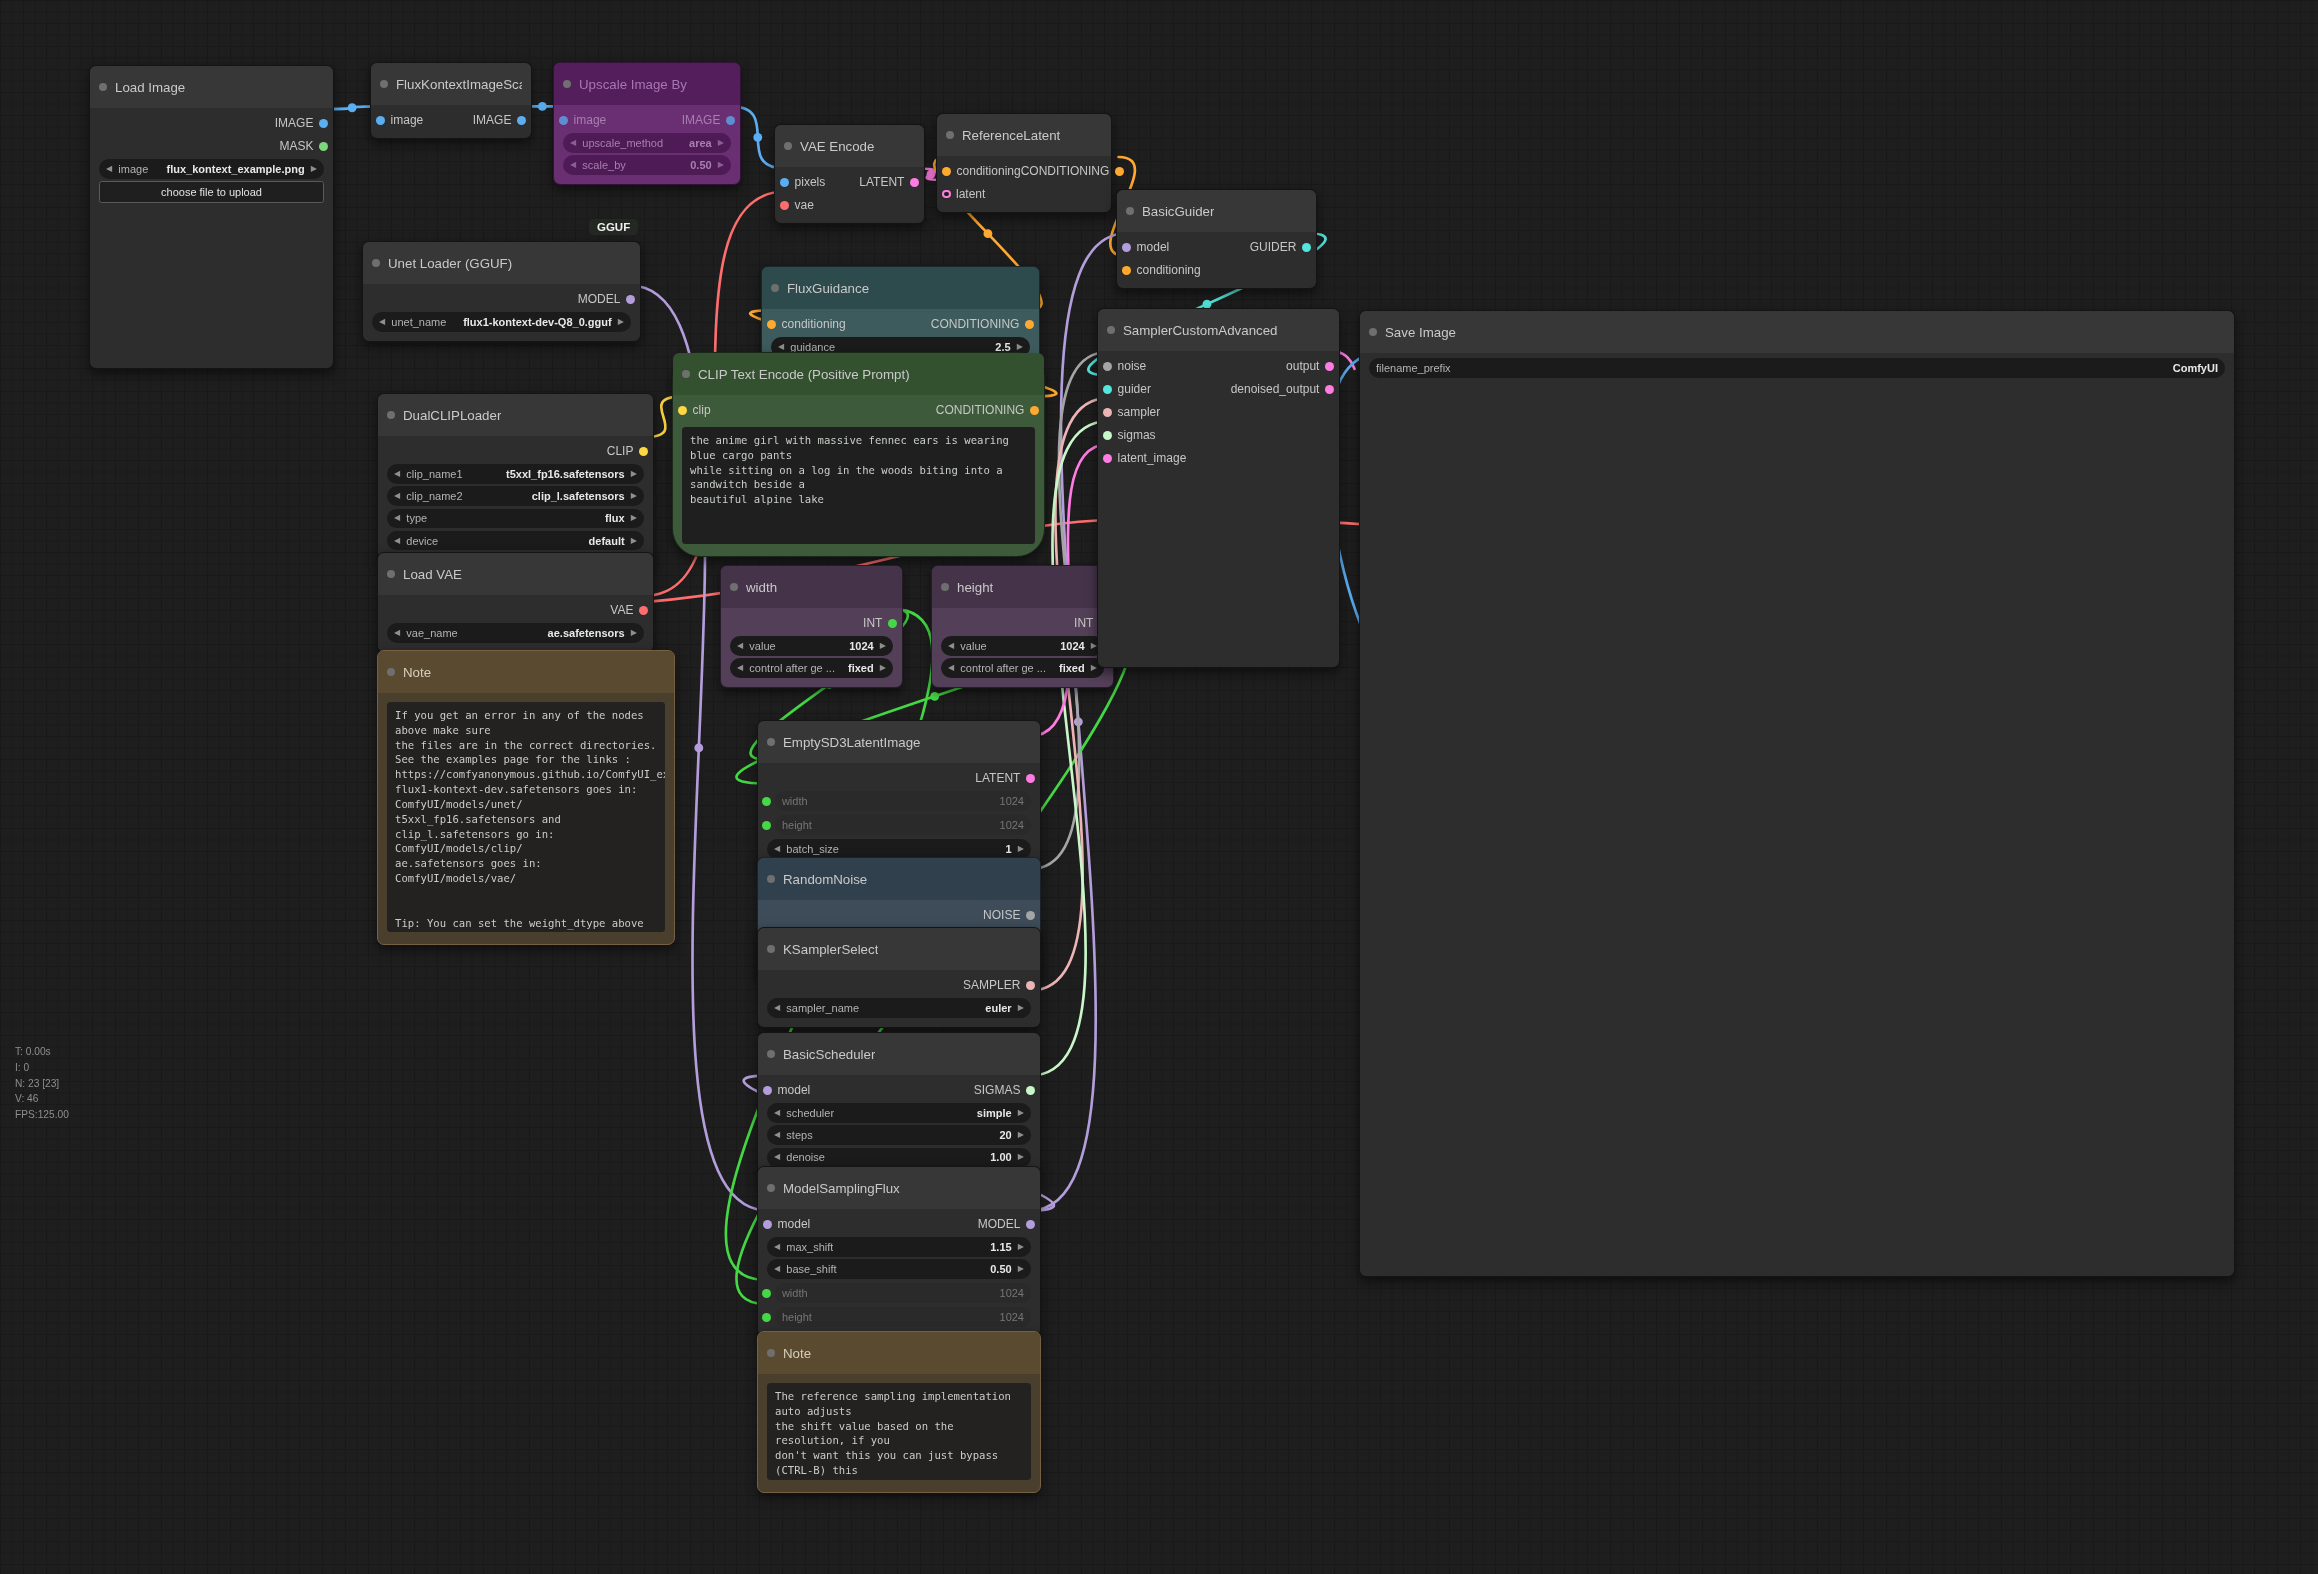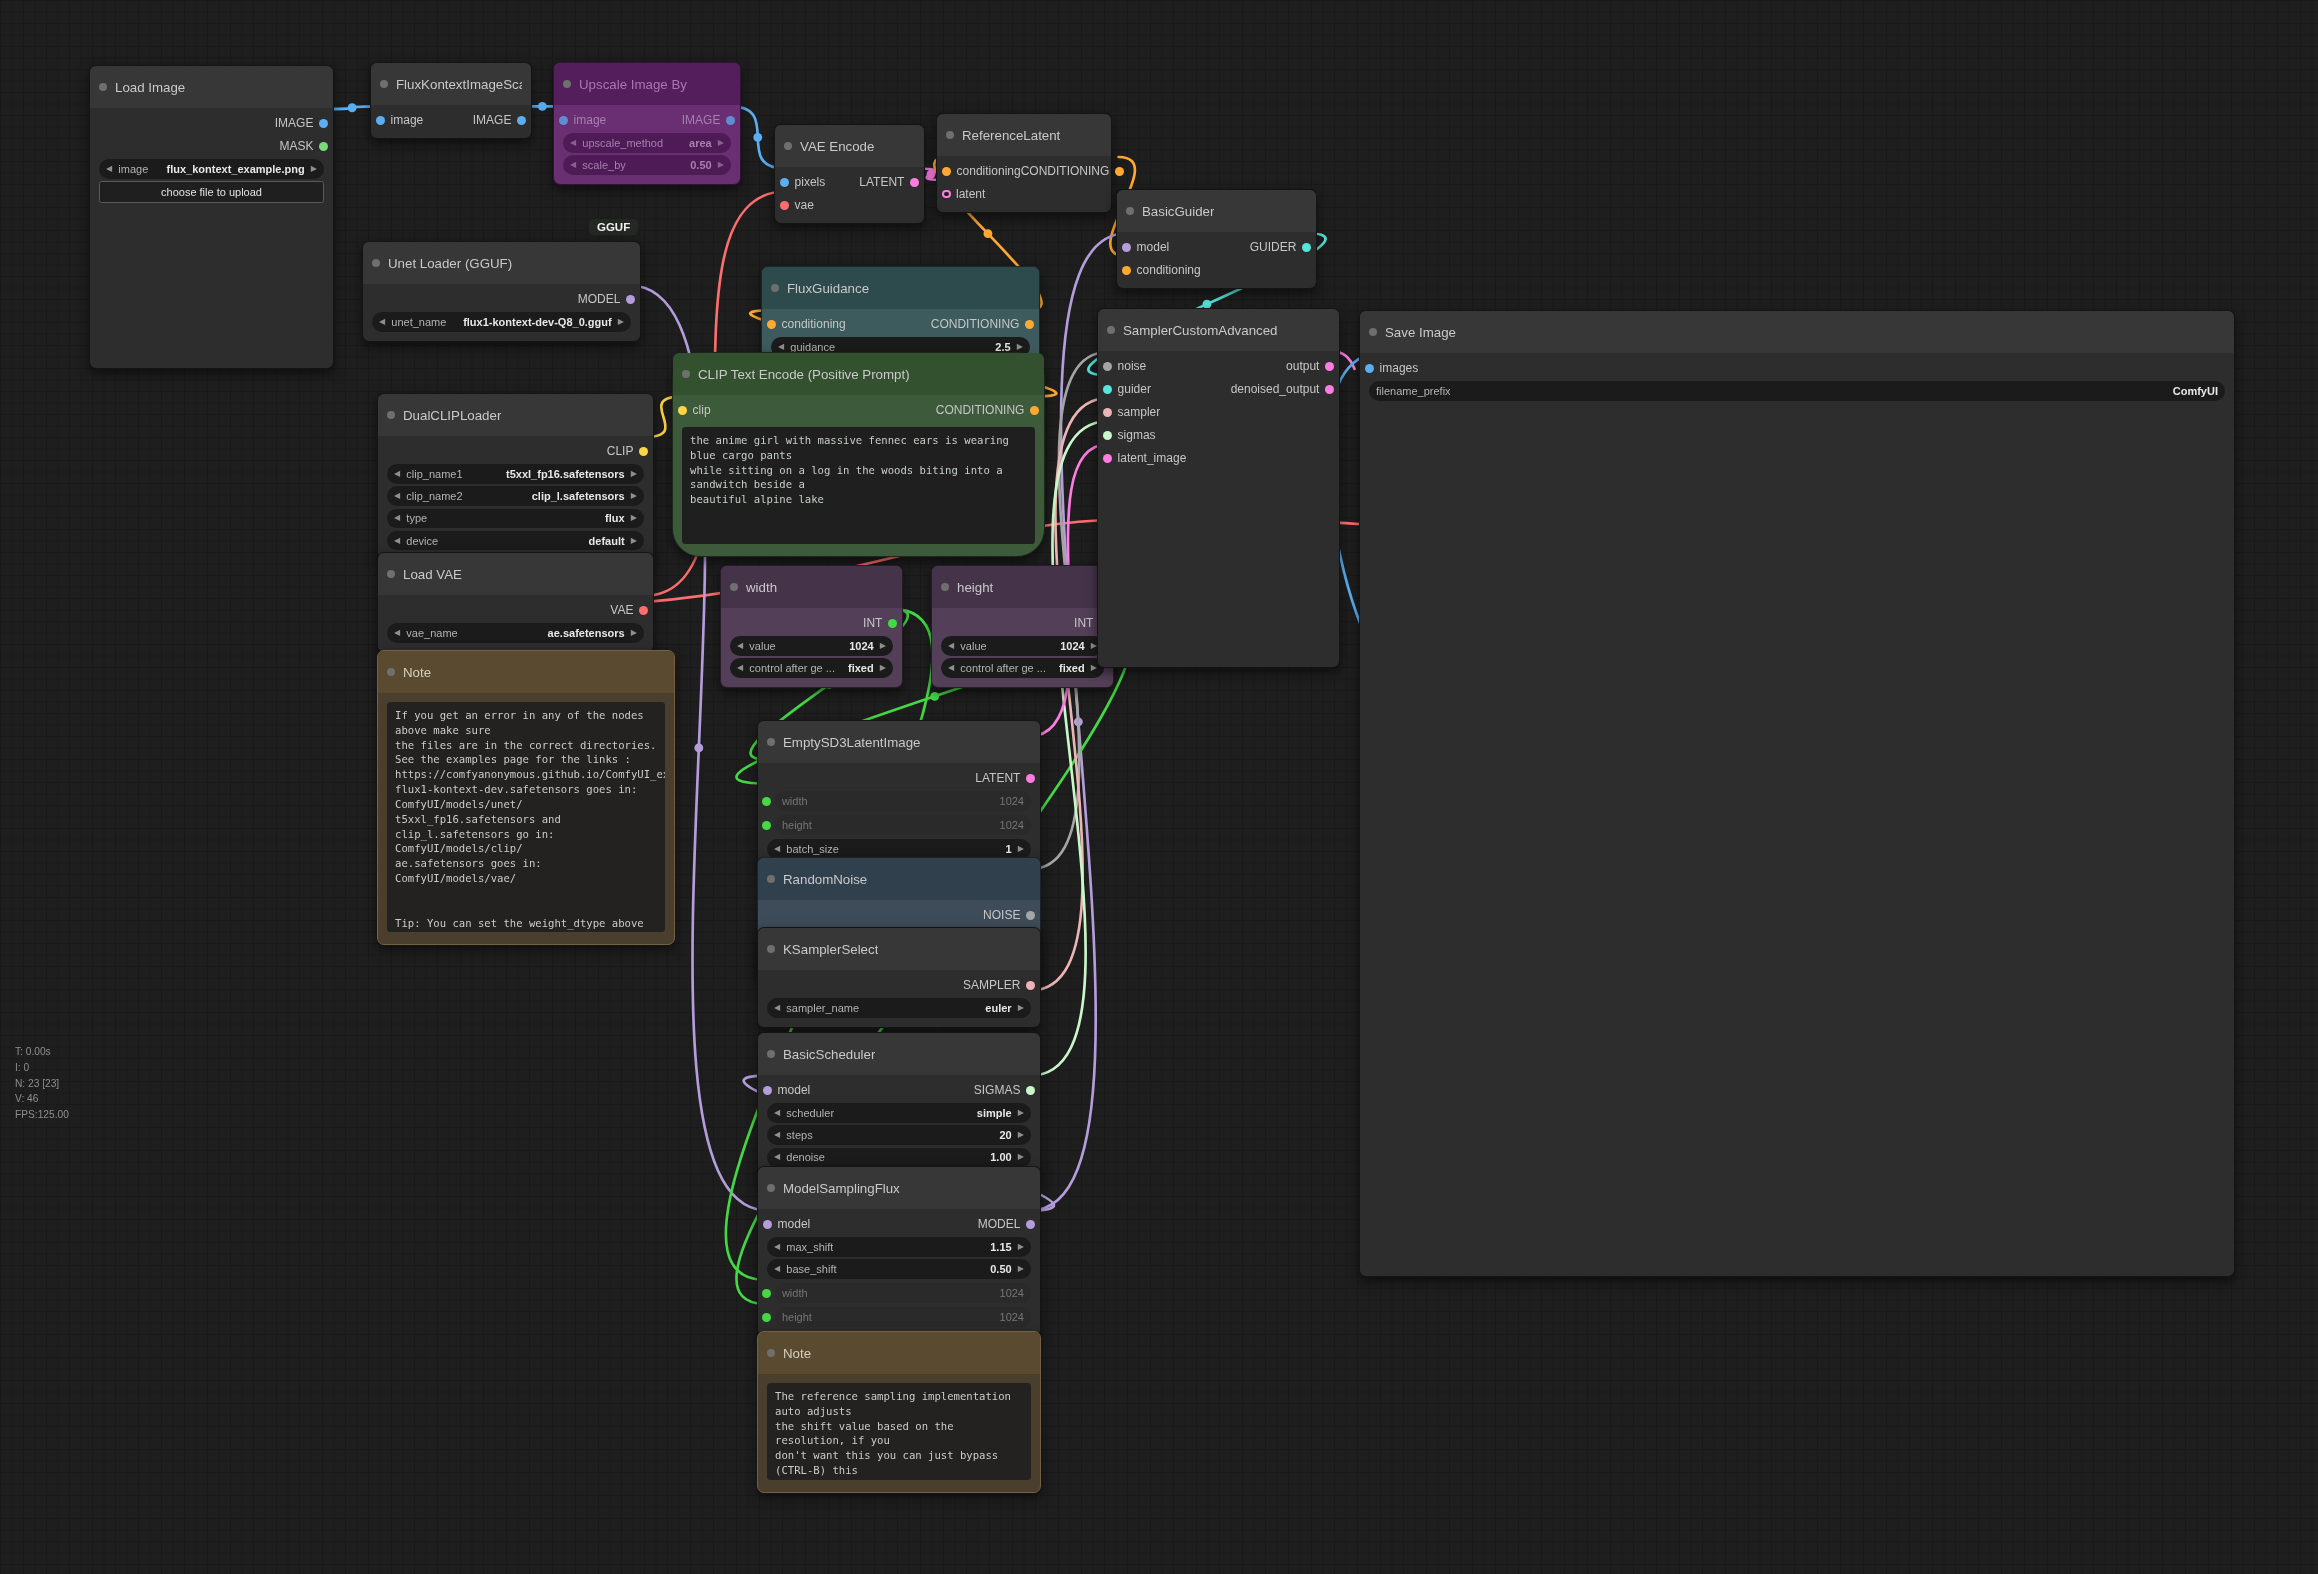--- a/index.html
+++ b/index.html
@@ -511,26 +511,20 @@
           </span>
         </div>
       </div>
     </div>
     <div class="node default" style="left: 1359px; top: 310px; width: 874px; min-height: 965px;">
       <div class="nhead">
         <span class="ndot"></span>
         <span class="ntitle">Save Image</span>
       </div>
       <div class="nbody">
-        <div class="row">
-          <span class="inwrap">
-            <span class="port" style="background: rgb(92, 174, 242);"></span>
-            <span>images</span>
-          </span>
-        </div>
         <div class="widget">
           <span class="wlbl">filename_prefix</span>
           <span class="wsp"></span>
           <span class="wval">ComfyUI</span>
         </div>
       </div>
     </div>
     <div class="node default" style="left: 757px; top: 720px; width: 282px;">
       <div class="nhead">
         <span class="ndot"></span>

